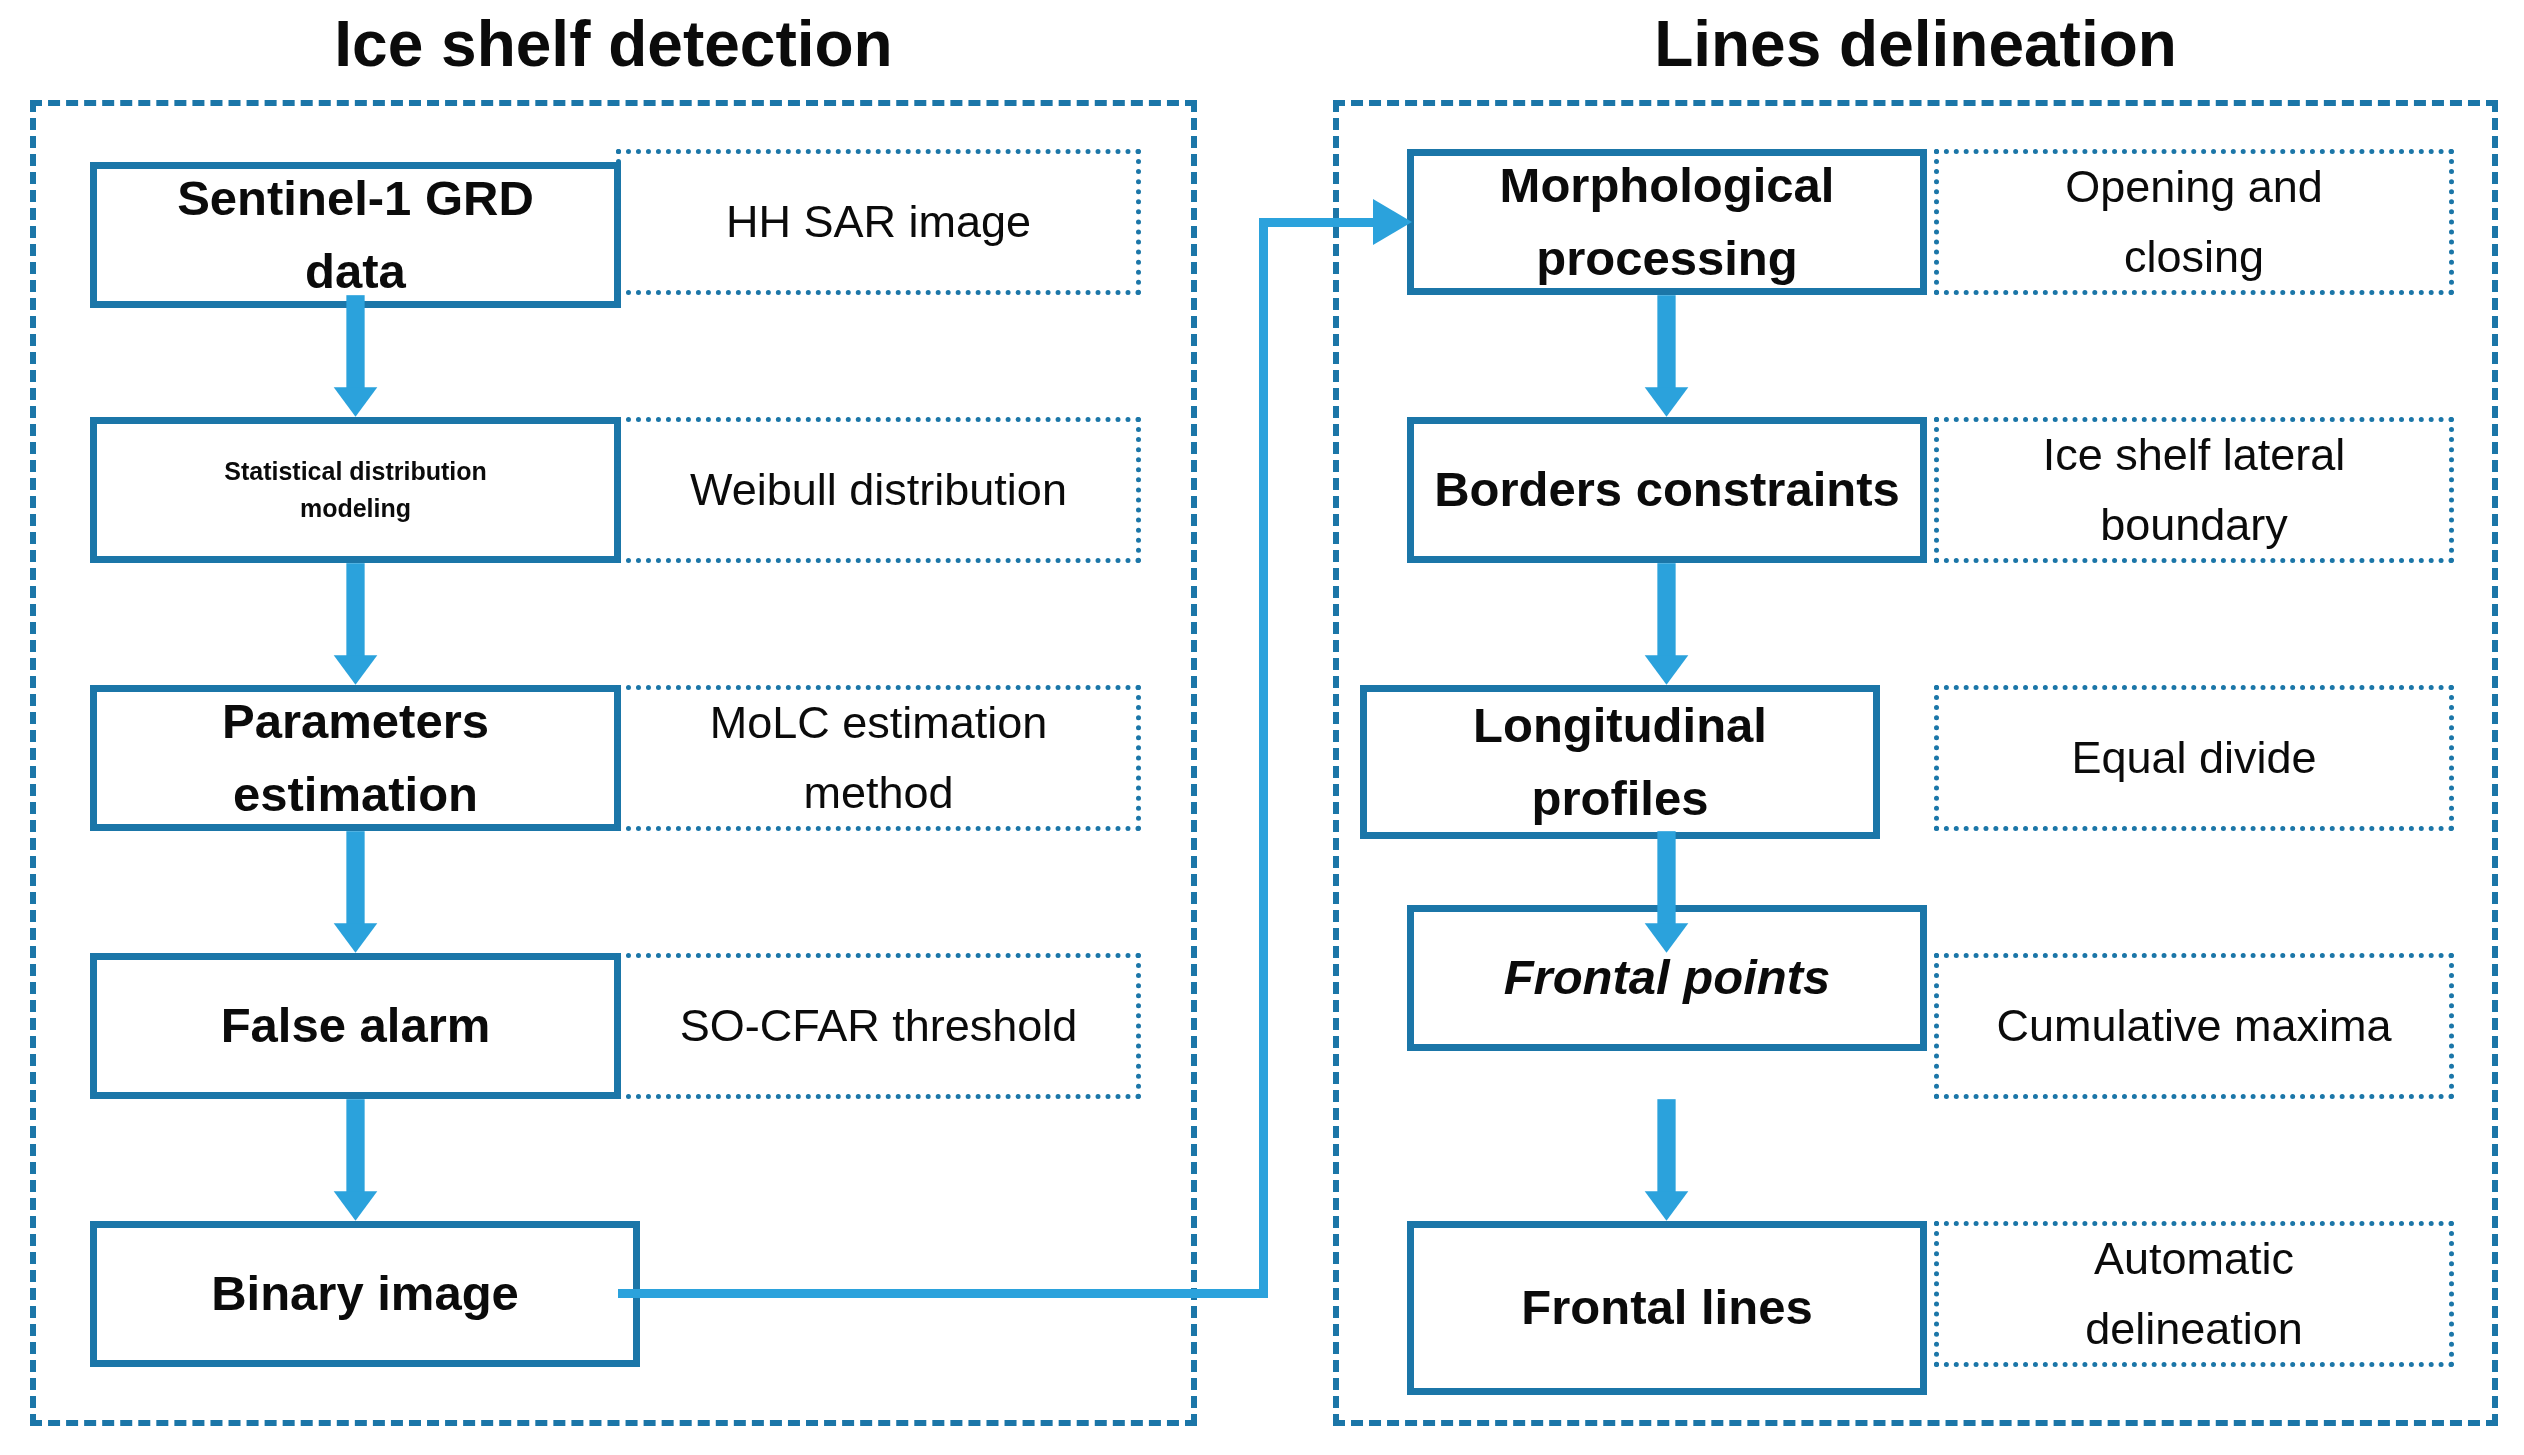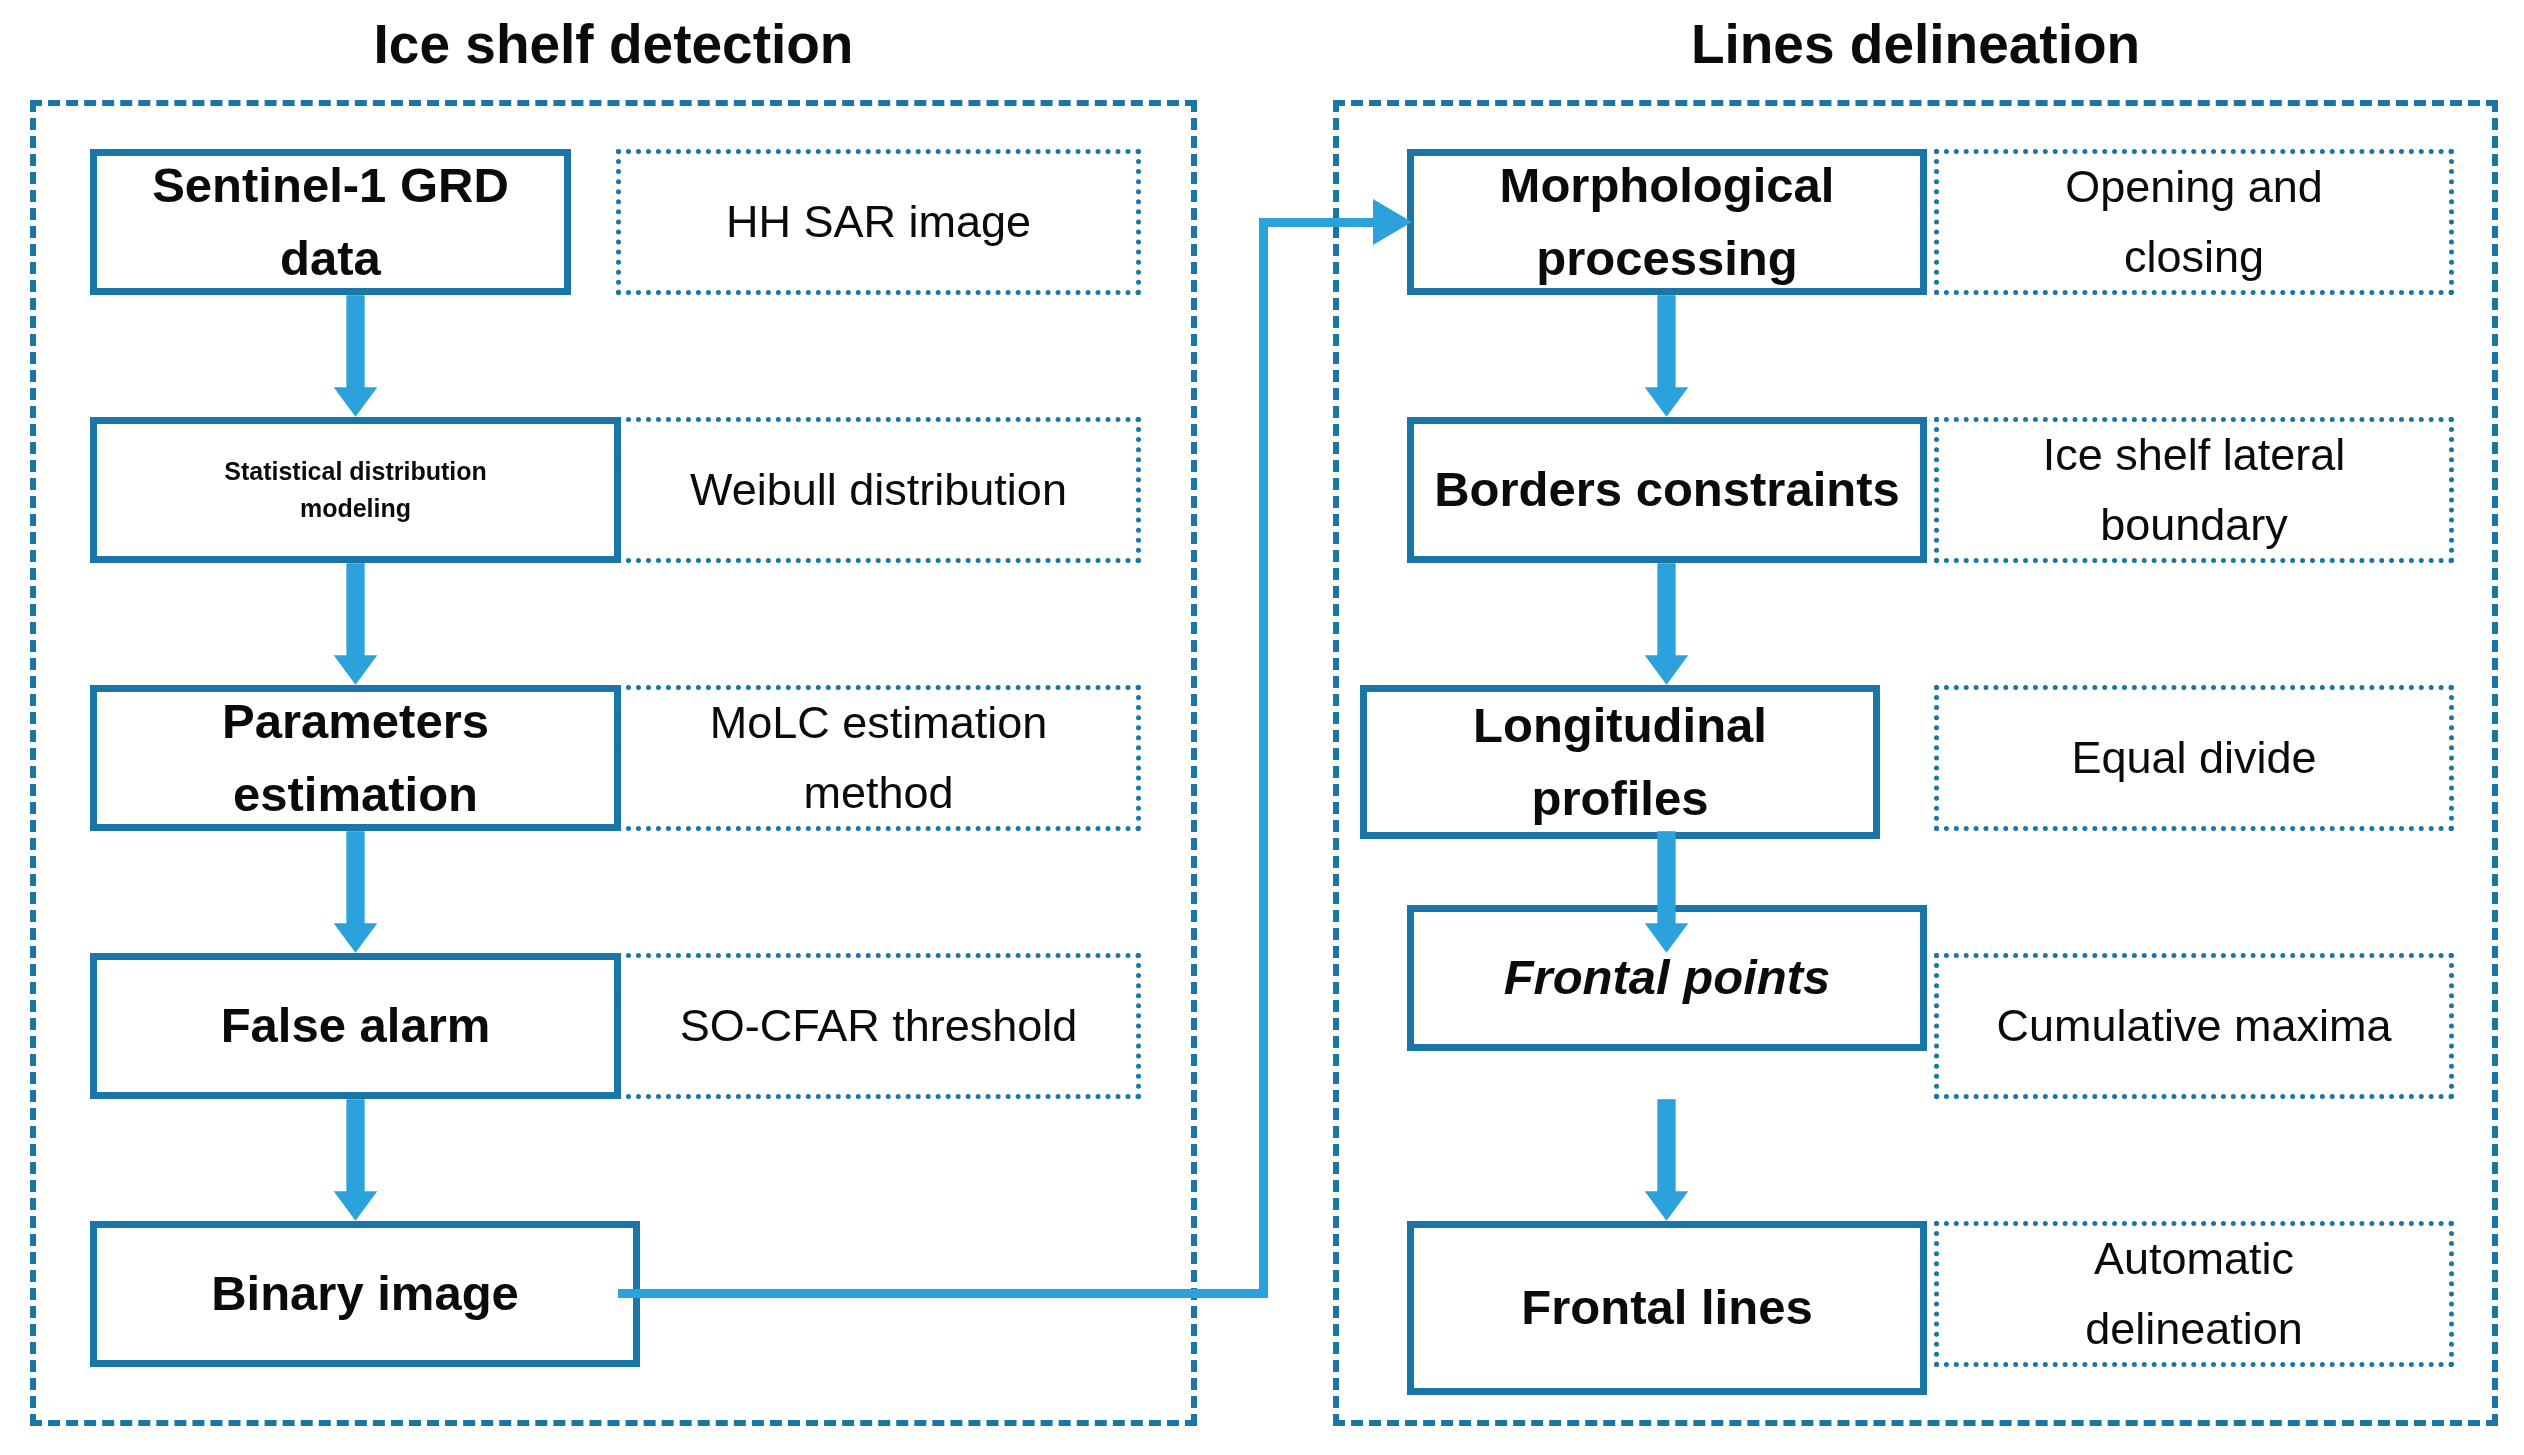--- a/index.html
+++ b/index.html
@@ -12,21 +12,21 @@
     color: var(--text-black, #0b0b0b);
     overflow: hidden;
   }
   .section-title {
     position: absolute;
     top: 7px;
     height: 74px;
     display: flex;
     align-items: center;
     justify-content: center;
-    font-size: 55px;
+    font-size: 64px;
     font-weight: bold;
     white-space: pre;
     color: var(--text-black, #0b0b0b);
     text-align: right;
   }
   .container-dashed {
     position: absolute;
     border: 6.3px dashed var(--outline-blue, #1B76A8);
     box-sizing: border-box;
     background: transparent;
@@ -72,21 +72,21 @@
 <body>
 
 <div class="canvas">
 
   <div class="section-title" style="left:30px; width:1167px;">Ice shelf detection</div>
   <div class="section-title" style="left:1333px; width:1165px;">Lines delineation</div>
 
   <div class="container-dashed" style="left:30px; top:100px; width:1167px; height:1326px;"></div>
   <div class="container-dashed" style="left:1333px; top:100px; width:1165px; height:1326px;"></div>
 
-  <div class="box solid" style="left:90px; top:149px; width:481px; height:146px;">
+  <div class="box solid" style="left:90px; top:162px; width:531px; height:146px;">
     <div class="step-label">Sentinel-1 GRD
 data</div>
   </div>
   <div class="box dotted" style="left:616px; top:149px; width:525px; height:146px;">
     <div class="annotation-label">HH SAR image</div>
   </div>
 
   <div class="box solid" style="left:90px; top:417px; width:531px; height:146px;">
     <div class="step-label autofit-small">Statistical distribution
 modeling</div>

